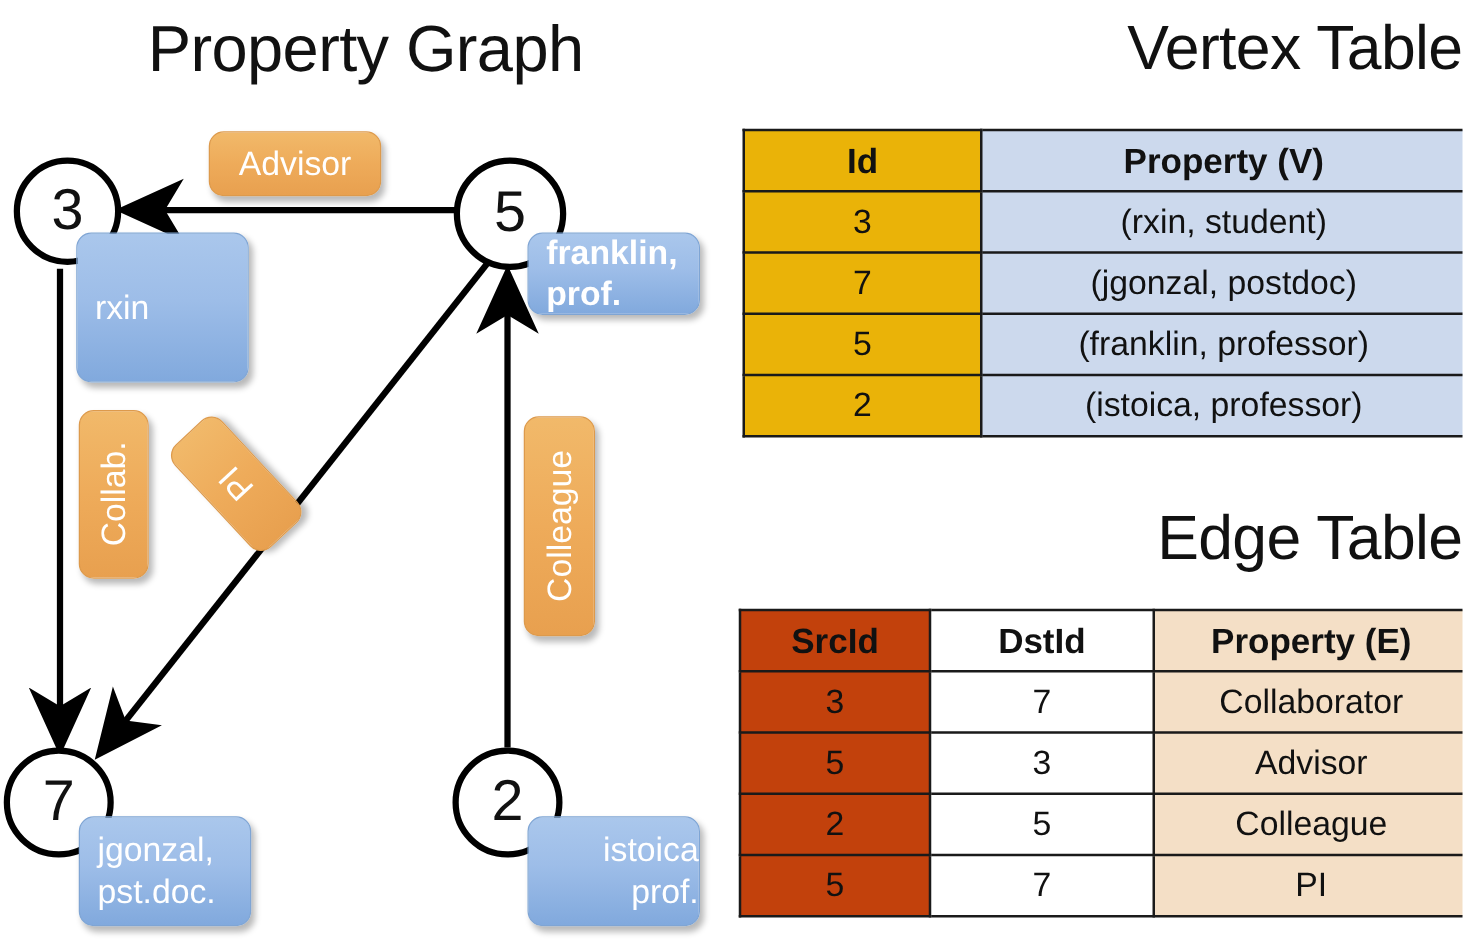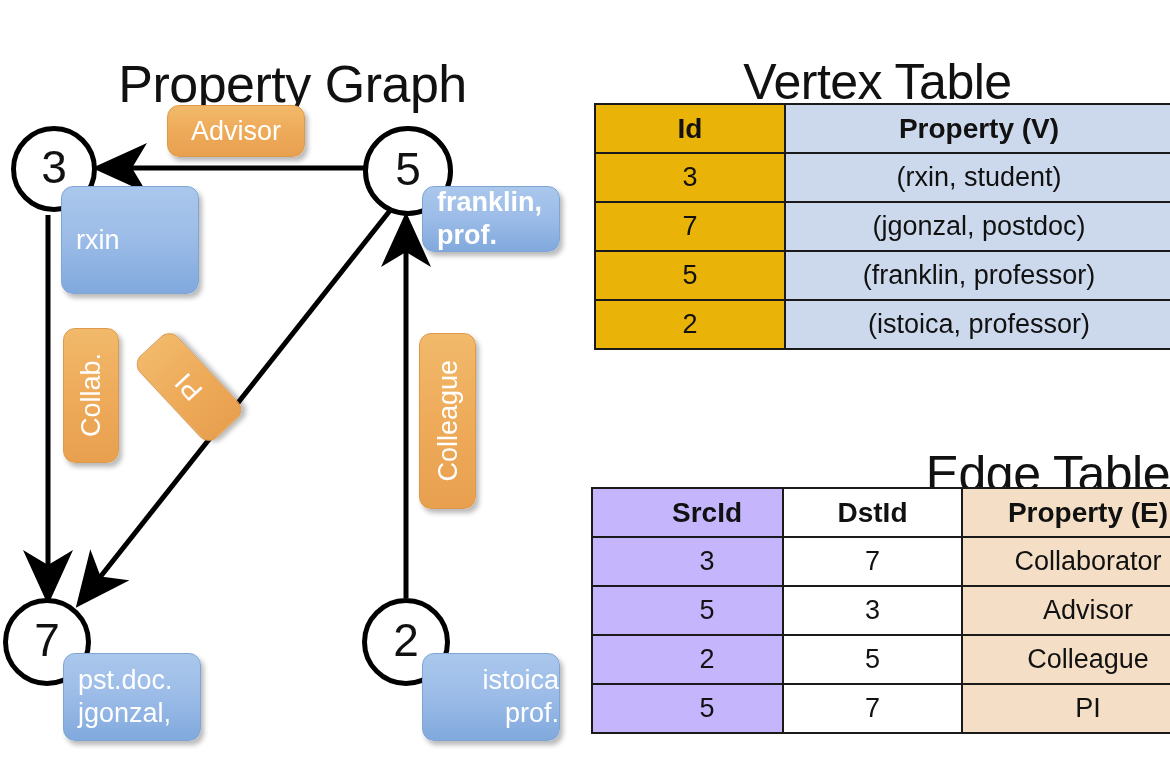--- a/index.html
+++ b/index.html
@@ -17,33 +17,32 @@
   }
 
   
   .title {
     position: absolute;
     font-family: "Liberation Sans", sans-serif;
     font-weight: 300;
     color: #111111;
     white-space: nowrap;
     letter-spacing: -0.5px;
-    margin-top: 44px;
   }
   #title-property-graph {
     left: 0; top: 8px;
     width: 585px;
     text-align: center;
     font-size: 52px;
     line-height: 64px;
   }
   #title-vertex-table {
     left: 585px; top: 6px;
     width: 585px;
-    text-align: center;
+    text-align: right;
     font-size: 50px;
     line-height: 64px;
   }
   #title-edge-table {
     left: 585px; top: 398px;
     width: 585px;
     text-align: right;
     font-size: 50px;
     line-height: 64px;
   }
@@ -138,21 +137,21 @@
   }
   .data-table th {
     font-weight: 700;
     font-size: 28px;
   }
   #vertex-table { left: 594px; top: 103px; width: 574px; }
   #vertex-table .col-id   { width: 188px; background: #eab308; }
   #vertex-table .col-prop { width: 386px; background: #ccd9ed; }
 
   #edge-table { left: 591px; top: 487px; width: 577px; }
-  #edge-table .col-src  { width: 150px; background: #c4b5fd; padding-left: 39px; }
+  #edge-table .col-src  { width: 150px; background: #c2410c; }
   #edge-table .col-dst  { width: 177px; background: #ffffff; margin-left: 36px; }
   #edge-table .col-prop { width: 250px; background: #f4dfc6; }
 </style>
 </head>
 <body>
 
 <div class="title" id="title-property-graph">Property Graph</div>
 
 <div class="title" id="title-vertex-table">Vertex Table</div>
 
@@ -198,32 +197,32 @@
   <div class="vertex-node" style="left:363px; top:126px; width:90px; height:90px;">
     <span>5</span>
   </div>
   <div class="vertex-node" style="left:3px; top:598px; width:88px; height:88px;">
     <span>7</span>
   </div>
   <div class="vertex-node" style="left:362px; top:598px; width:88px; height:88px;">
     <span>2</span>
   </div>
 
-  <div class="prop-box vertex-prop" style="left:61px; top:186px; width:138px; height:108px;">
+  <div class="prop-box vertex-prop" style="left:61px; top:186px; width:138px; height:120px;">
     <div>rxin</div>
   </div>
 
   <div class="prop-box vertex-prop" style="left:422px; top:186px; width:138px; height:66px;font-weight:bold;">
     <div>franklin,</div>
     <div>prof.</div>
   </div>
 
   <div class="prop-box vertex-prop" style="left:63px; top:653px; width:138px; height:88px;">
+    <div>jgonzal,</div>
     <div>pst.doc.</div>
-    <div>jgonzal,</div>
   </div>
 
   <div class="prop-box vertex-prop" style="left:422px; top:653px; width:138px; height:88px;text-align:right;">
     <div>istoica</div>
     <div>prof.</div>
   </div>
 </div>
 
 <table class="data-table" id="vertex-table">
   <tbody>

